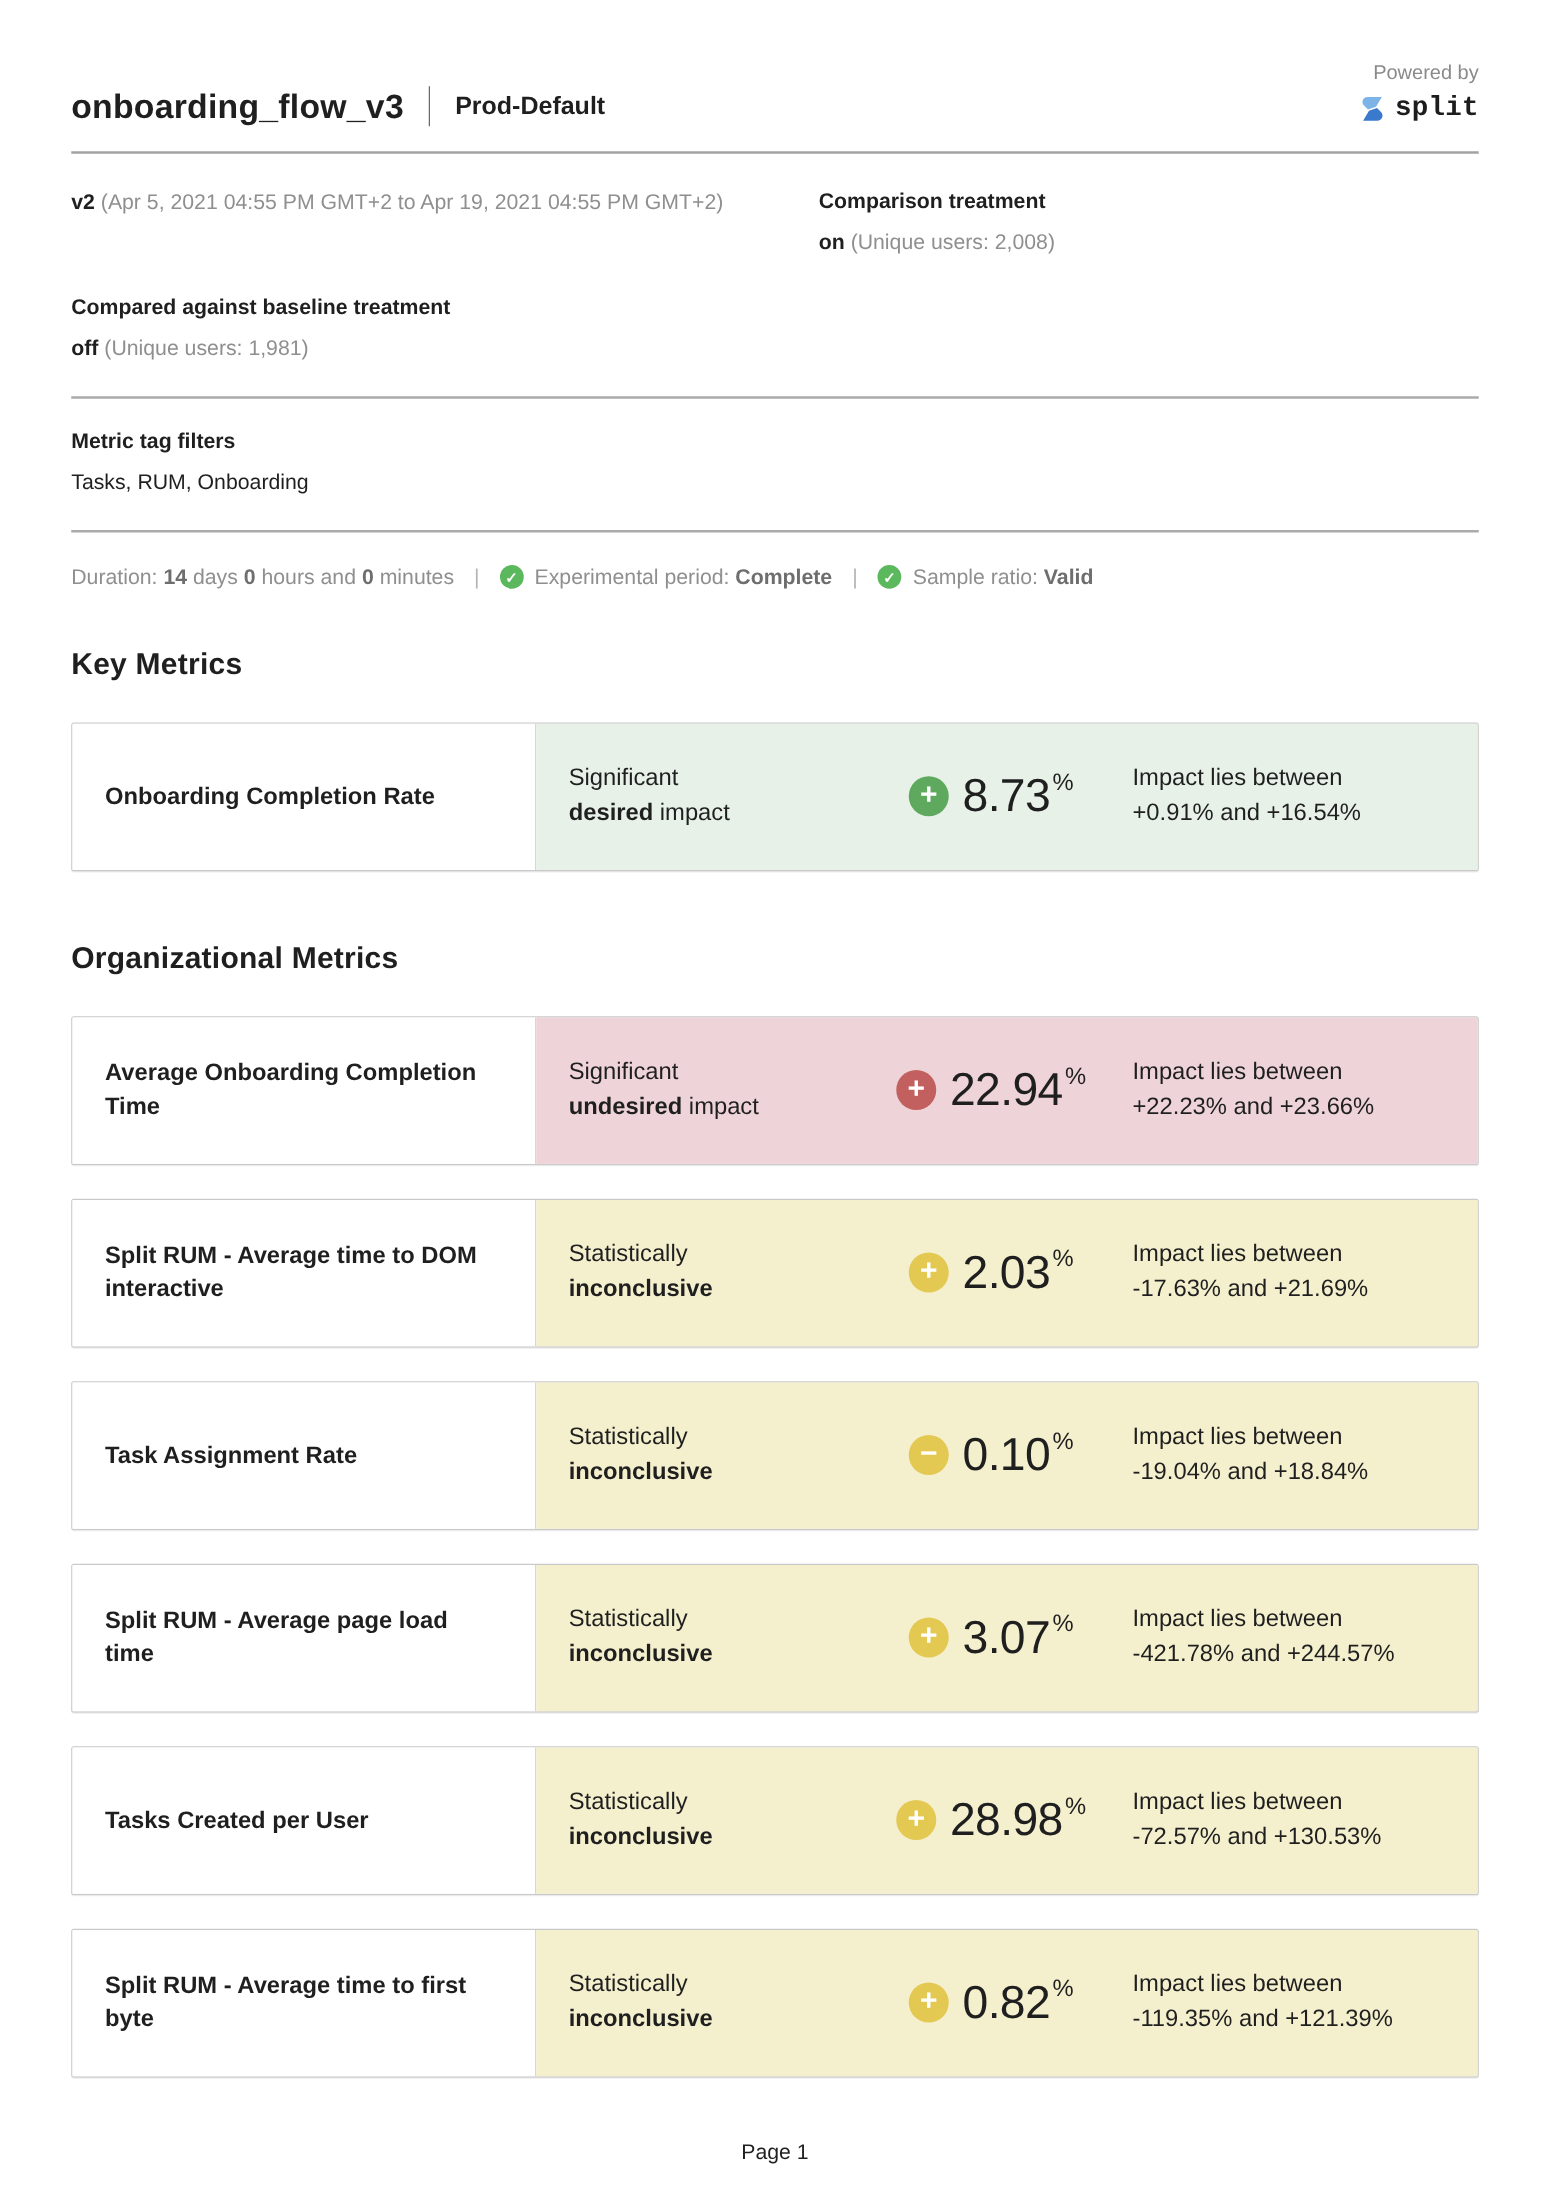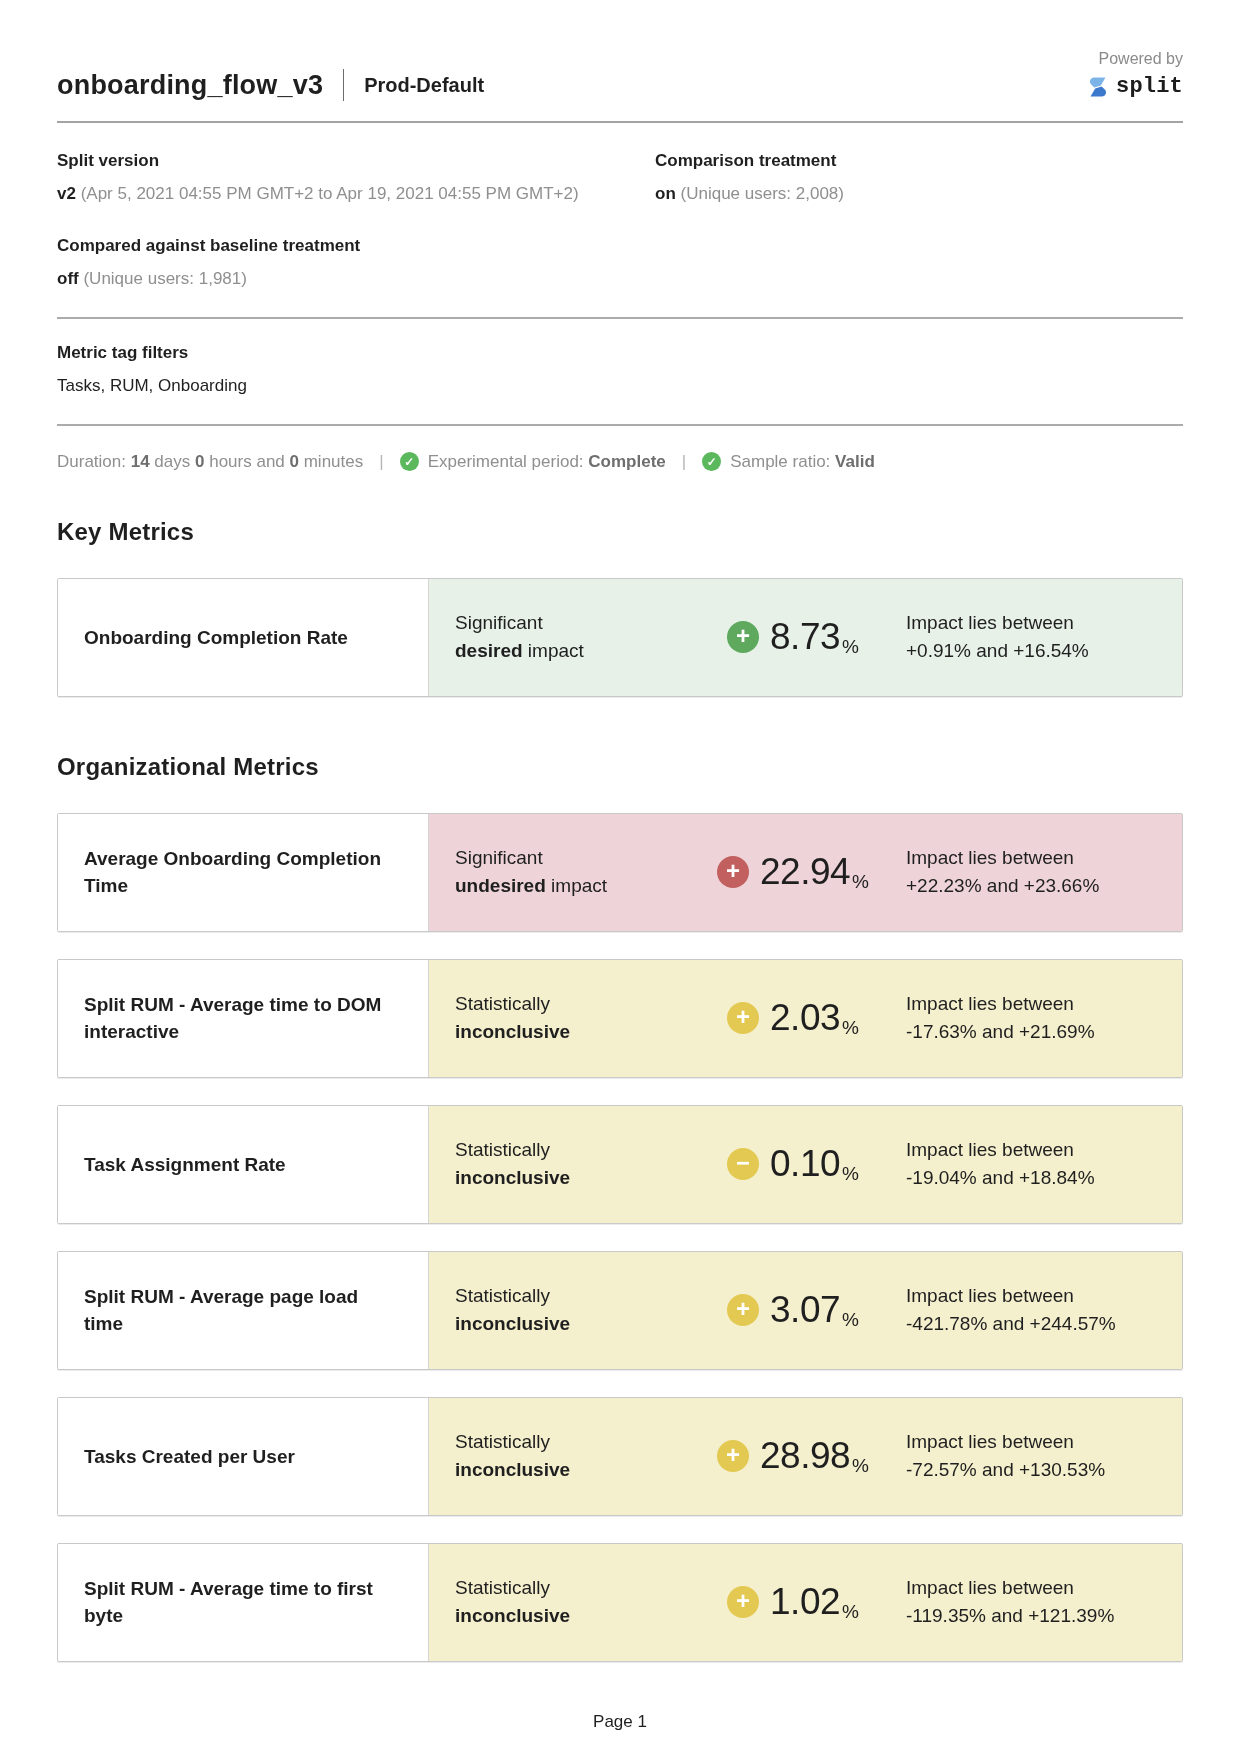--- a/index.html
+++ b/index.html
@@ -73,21 +73,21 @@
     flex:1; display:flex; align-items:center; padding:0 26px;
   }
   .status-col{width:225px; flex:none; font-size:19px; line-height:1.5;}
   .status-col b{font-weight:700;}
   .value-col{flex:1; display:flex; align-items:center; justify-content:center; gap:11px;}
   .value-icon{
     width:32px; height:32px; border-radius:50%; flex:none;
     display:inline-flex; align-items:center; justify-content:center;
     color:#fff; font-size:24px; font-weight:700; line-height:1; padding-bottom:2px;
   }
-  .value-wrap{display:flex; align-items:flex-end;}
+  .value-wrap{display:flex; align-items:flex-start;}
   .value-number{font-size:37px; font-weight:400; letter-spacing:-.5px;}
   .value-unit{font-size:19px; margin-left:2px;}
   .impact-col{width:250px; flex:none; text-align:left; font-size:19px; line-height:1.5;}
 
   .theme-positive .metric-result-cell{background:var(--positive-bg);}
   .theme-positive .value-icon{background:var(--positive-icon);}
   .theme-negative .metric-result-cell{background:var(--negative-bg);}
   .theme-negative .value-icon{background:var(--negative-icon);}
   .theme-neutral .metric-result-cell{background:var(--neutral-bg);}
   .theme-neutral .value-icon{background:var(--neutral-icon);}
@@ -117,21 +117,20 @@
         </span>
         <span class="brand-name">split</span>
       </span>
     </div>
   </div>
 
   <hr class="divider">
 
   <div class="meta-grid">
     <div>
-      <div class="meta-label">Split version</div>
       <div class="meta-value"><span class="meta-strong">v2</span><span class="meta-muted"> (Apr 5, 2021 04:55 PM GMT+2 to Apr 19, 2021 04:55 PM GMT+2)</span><span></span></div>
     </div>
     <div>
       <div class="meta-label">Comparison treatment</div>
       <div class="meta-value"><span class="meta-strong">on</span><span class="meta-muted"> (Unique users: 2,008)</span><span></span></div>
     </div>
     <div>
       <div class="meta-label">Compared against baseline treatment</div>
       <div class="meta-value"><span class="meta-strong">off</span><span class="meta-muted"> (Unique users: 1,981)</span><span></span></div>
     </div>
@@ -301,21 +300,21 @@
       <span>Split RUM - Average time to first byte</span>
     </div>
     <div class="metric-result-cell">
       <div class="status-col">
         <div>Statistically</div>
         <div><b>inconclusive</b><span></span></div>
       </div>
       <div class="value-col">
         <span class="value-icon">+</span>
         <span class="value-wrap">
-          <span class="value-number">1.02</span>
+          <span class="value-number">0.82</span>
           <span class="value-unit">%</span>
         </span>
       </div>
       <div class="impact-col">
         <div>Impact lies between</div>
         <div>-119.35% and +121.39%</div>
       </div>
     </div>
   </div>
     </div>

